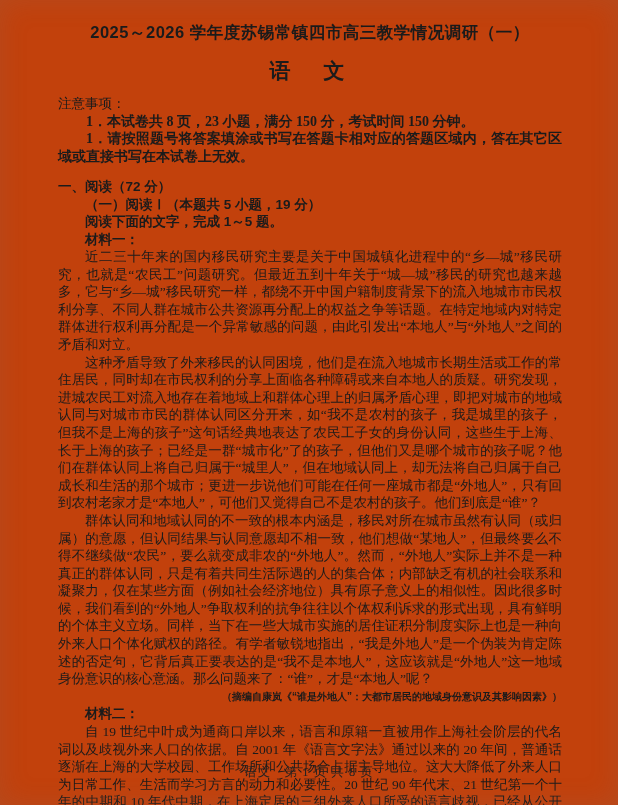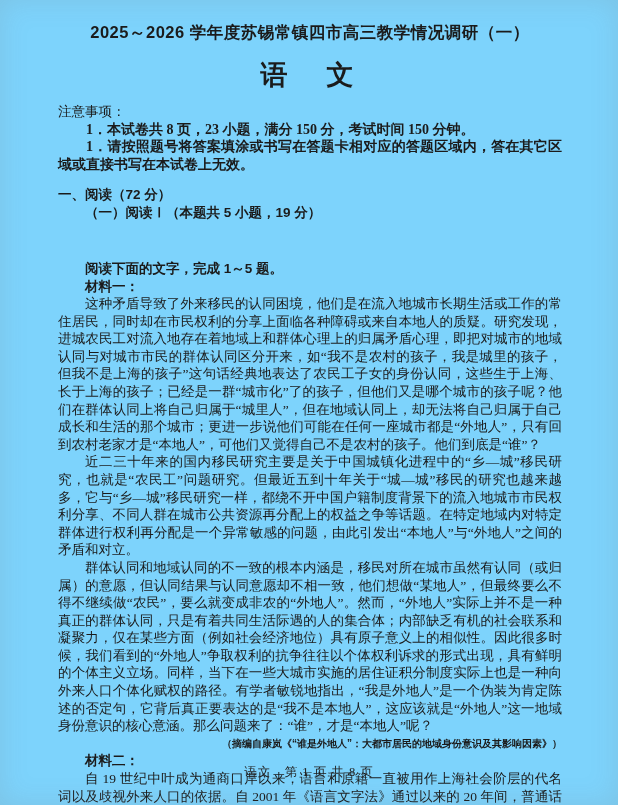--- a/index.html
+++ b/index.html
@@ -5,21 +5,21 @@
   html, body {
     margin: 0;
     padding: 0;
     background: #eef0ef;
   }
   .page {
     position: relative;
     width: 618px;
     height: 805px;
     margin: 0 auto;
-    background: #7dd3fc;
+    background: #c2410c;
     color: #1b1b1b;
     overflow: hidden;
     box-sizing: border-box;
     padding: 16px 56px 0 58px;
     font-family: "Liberation Serif", serif;
   }
   
   .page::after {
     content: "";
     position: absolute;
@@ -34,21 +34,21 @@
     font-weight: 700;
     font-size: 16.5px;
     letter-spacing: 0.5px;
     margin: 6px 0 0 0;
     white-space: nowrap;
   }
   .subject-title {
     text-align: center;
     font-family: "Liberation Sans", sans-serif;
     font-weight: 700;
-    font-size: 27px;
+    font-size: 21px;
     letter-spacing: 6px;
     margin: 13px 0 10px 0;
   }
 
   .notice-heading {
     font-family: "Liberation Sans", sans-serif;
     font-weight: 400;
     font-size: 13.5px;
     line-height: 17.5px;
     margin: 2px 0 0 0;
@@ -67,21 +67,21 @@
   .reading-instruction,
   .material-label {
     font-family: "Liberation Sans", sans-serif;
     font-weight: 700;
     font-size: 13.5px;
     line-height: 17.5px;
     margin: 0;
   }
   .section-heading { margin-top: 13px; }
   .subsection-heading { text-indent: 2em; }
-  .reading-instruction { text-indent: 2em; margin-top: 39px; }
+  .reading-instruction { text-indent: 2em; }
   .material-label { text-indent: 2em; }
 
   .body-paragraph {
     font-size: 13.5px;
     line-height: 17.6px;
     text-indent: 2em;
     text-align: justify;
     margin: 0;
   }
   .attribution {
@@ -118,22 +118,22 @@
     <p class="notice-item">1．本试卷共 8 页，23 小题，满分 150 分，考试时间 150 分钟。</p>
     <p class="notice-item">1．请按照题号将答案填涂或书写在答题卡相对应的答题区域内，答在其它区域或直接书写在本试卷上无效。</p>
   </div>
 
   <div>
     <p class="section-heading">一、阅读（72 分）</p>
     <p class="subsection-heading">（一）阅读Ⅰ（本题共 5 小题，19 分）</p>
     <p class="reading-instruction">阅读下面的文字，完成 1～5 题。</p>
 
     <p class="material-label">材料一：</p>
+    <p class="body-paragraph">近二三十年来的国内移民研究主要是关于中国城镇化进程中的“乡—城”移民研究，也就是“农民工”问题研究。但最近五到十年关于“城—城”移民的研究也越来越多，它与“乡—城”移民研究一样，都绕不开中国户籍制度背景下的流入地城市市民权利分享、不同人群在城市公共资源再分配上的权益之争等话题。在特定地域内对特定群体进行权利再分配是一个异常敏感的问题，由此引发出“本地人”与“外地人”之间的矛盾和对立。</p>
     <p class="body-paragraph">这种矛盾导致了外来移民的认同困境，他们是在流入地城市长期生活或工作的常住居民，同时却在市民权利的分享上面临各种障碍或来自本地人的质疑。研究发现，进城农民工对流入地存在着地域上和群体心理上的归属矛盾心理，即把对城市的地域认同与对城市市民的群体认同区分开来，如“我不是农村的孩子，我是城里的孩子，但我不是上海的孩子”这句话经典地表达了农民工子女的身份认同，这些生于上海、长于上海的孩子；已经是一群“城市化”了的孩子，但他们又是哪个城市的孩子呢？他们在群体认同上将自己归属于“城里人”，但在地域认同上，却无法将自己归属于自己成长和生活的那个城市；更进一步说他们可能在任何一座城市都是“外地人”，只有回到农村老家才是“本地人”，可他们又觉得自己不是农村的孩子。他们到底是“谁”？</p>
-    <p class="body-paragraph">近二三十年来的国内移民研究主要是关于中国城镇化进程中的“乡—城”移民研究，也就是“农民工”问题研究。但最近五到十年关于“城—城”移民的研究也越来越多，它与“乡—城”移民研究一样，都绕不开中国户籍制度背景下的流入地城市市民权利分享、不同人群在城市公共资源再分配上的权益之争等话题。在特定地域内对特定群体进行权利再分配是一个异常敏感的问题，由此引发出“本地人”与“外地人”之间的矛盾和对立。</p>
     <p class="body-paragraph">群体认同和地域认同的不一致的根本内涵是，移民对所在城市虽然有认同（或归属）的意愿，但认同结果与认同意愿却不相一致，他们想做“某地人”，但最终要么不得不继续做“农民”，要么就变成非农的“外地人”。然而，“外地人”实际上并不是一种真正的群体认同，只是有着共同生活际遇的人的集合体；内部缺乏有机的社会联系和凝聚力，仅在某些方面（例如社会经济地位）具有原子意义上的相似性。因此很多时候，我们看到的“外地人”争取权利的抗争往往以个体权利诉求的形式出现，具有鲜明的个体主义立场。同样，当下在一些大城市实施的居住证积分制度实际上也是一种向外来人口个体化赋权的路径。有学者敏锐地指出，“我是外地人”是一个伪装为肯定陈述的否定句，它背后真正要表达的是“我不是本地人”，这应该就是“外地人”这一地域身份意识的核心意涵。那么问题来了：“谁”，才是“本地人”呢？</p>
     <p class="attribution">（摘编自康岚《“谁是外地人”：大都市居民的地域身份意识及其影响因素》）</p>
 
     <p class="material-label">材料二：</p>
     <p class="body-paragraph">自 19 世纪中叶成为通商口岸以来，语言和原籍一直被用作上海社会阶层的代名词以及歧视外来人口的依据。自 2001 年《语言文字法》通过以来的 20 年间，普通话逐渐在上海的大学校园、工作场所和公共场合占据主导地位。这大大降低了外来人口为日常工作、生活而学习方言的动力和必要性。20 世纪 90 年代末、21 世纪第一个十年的中期和 10 年代中期，在上海定居的三组外来人口所受的语言歧视，已经从公开转变为隐蔽，</p>
   </div>
 
   <div class="page-footer">语文　第 1 页 共 8 页</div>
 
 </div>

